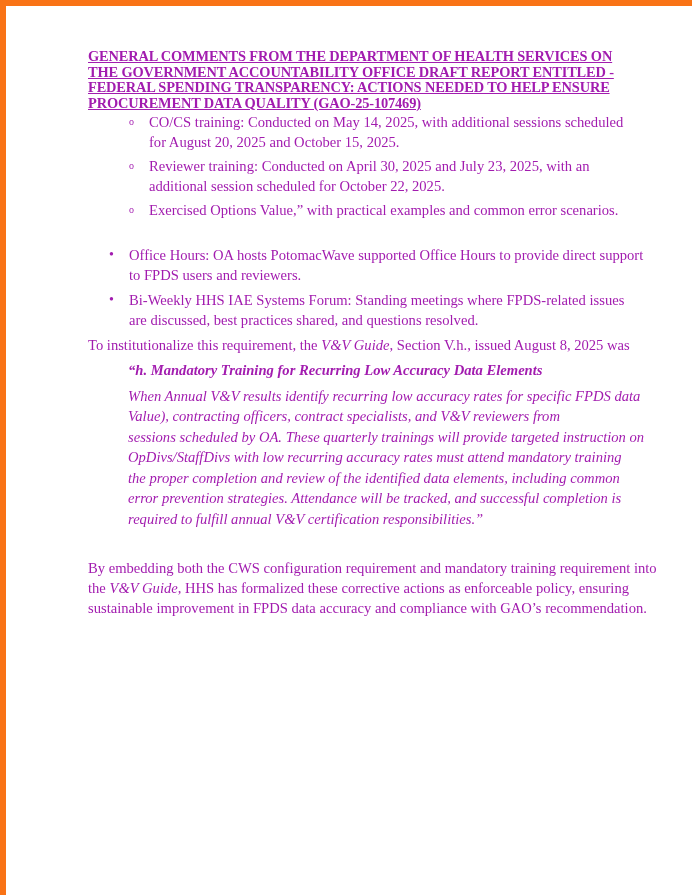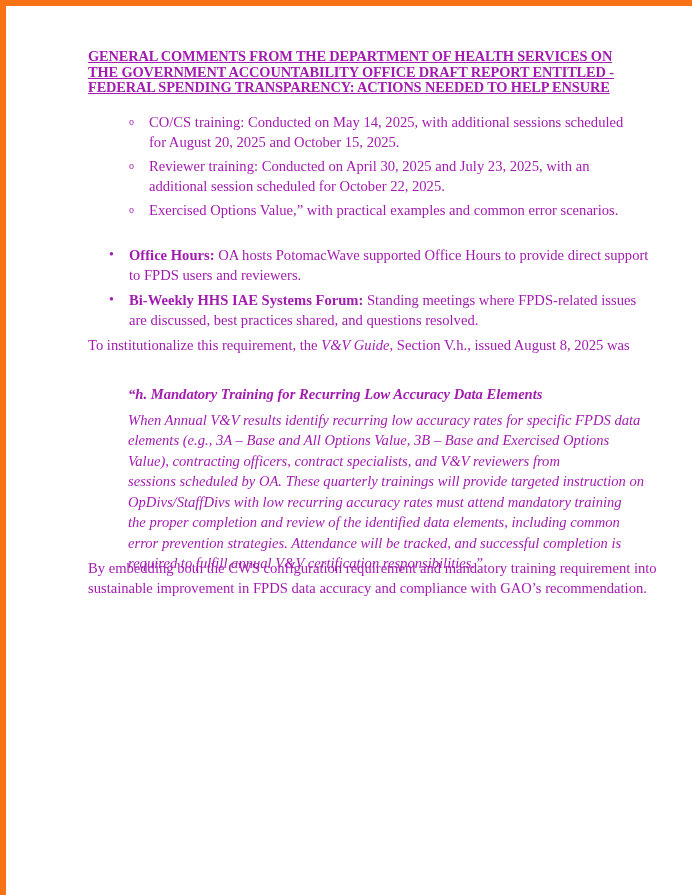--- a/index.html
+++ b/index.html
@@ -20,32 +20,33 @@
   }
   .sub .mark { position: absolute; left: -20px; top: 0; font-size: 10px; }
   .bul {
     position: absolute; left: 123px; width: 500px; line-height: 20px;
   }
   .bul .dot { position: absolute; left: -20px; top: 0; font-size: 14px; }
   .para { position: absolute; left: 82px; width: 540px; line-height: 20px; }
   .quote { position: absolute; left: 122px; width: 500px; line-height: 20.5px; font-style: italic; }
   .quote-head { font-weight: bold; }
   .line { display: block; white-space: nowrap; }
-  b { font-weight: bold; }
+  b { font-weight: normal; }
   i { font-style: italic; }
 </style>
 </head>
 <body>
 
 <div class="page">
 
   <div class="title">
     <div>GENERAL COMMENTS FROM THE DEPARTMENT OF HEALTH SERVICES ON</div>
     <div>THE GOVERNMENT ACCOUNTABILITY OFFICE DRAFT REPORT ENTITLED -</div>
     <div>FEDERAL SPENDING TRANSPARENCY: ACTIONS NEEDED TO HELP ENSURE</div>
+    <div>PROCUREMENT DATA QUALITY (GAO-25-107469)</div>
   </div>
 
   <div class="sub" style="top:106px;">
     <span class="mark">o</span>
     <span class="line">CO/CS training: Conducted on May 14, 2025, with additional sessions scheduled</span>
     <span class="line">for August 20, 2025 and October 15, 2025.</span>
   </div>
 
   <div class="sub" style="top:150px;">
     <span class="mark">o</span>
@@ -67,31 +68,31 @@
   <div class="bul" style="top:284px;">
     <span class="dot">•</span>
     <span class="line"><b>Bi-Weekly HHS IAE Systems Forum:</b><span> Standing meetings where FPDS-related issues</span></span>
     <span class="line">are discussed, best practices shared, and questions resolved.</span>
   </div>
 
   <div class="para" style="top:329px;">
     <span class="line"><span>To institutionalize this requirement, the </span><i>V&amp;V Guide</i><span>, Section V.h., issued August 8, 2025 was</span></span>
   </div>
 
-  <div class="quote" style="top:378px;">
+  <div class="quote" style="top:354px;">
     <span class="line quote-head">“h. Mandatory Training for Recurring Low Accuracy Data Elements</span>
     <div style="height:5px;"></div>
     <span class="line">When Annual V&amp;V results identify recurring low accuracy rates for specific FPDS data</span>
-    <span class="line">elements (e.g., 3A – Base and All Options Value, 3B – Base and Exercised Options</span>
     <span class="line">Value), contracting officers, contract specialists, and V&amp;V reviewers from</span>
     <span class="line">sessions scheduled by OA. These quarterly trainings will provide targeted instruction on</span>
     <span class="line">OpDivs/StaffDivs with low recurring accuracy rates must attend mandatory training</span>
     <span class="line">the proper completion and review of the identified data elements, including common</span>
     <span class="line">error prevention strategies. Attendance will be tracked, and successful completion is</span>
     <span class="line">required to fulfill annual V&amp;V certification responsibilities.”</span>
   </div>
 
   <div class="para" style="top:552px;">
     <span class="line">By embedding both the CWS configuration requirement and mandatory training requirement into</span>
+    <span class="line"><span>the </span><i>V&amp;V Guide</i><span>, HHS has formalized these corrective actions as enforceable policy, ensuring</span></span>
     <span class="line">sustainable improvement in FPDS data accuracy and compliance with GAO’s recommendation.</span>
   </div>
 
 </div>
 
 </body></html>

